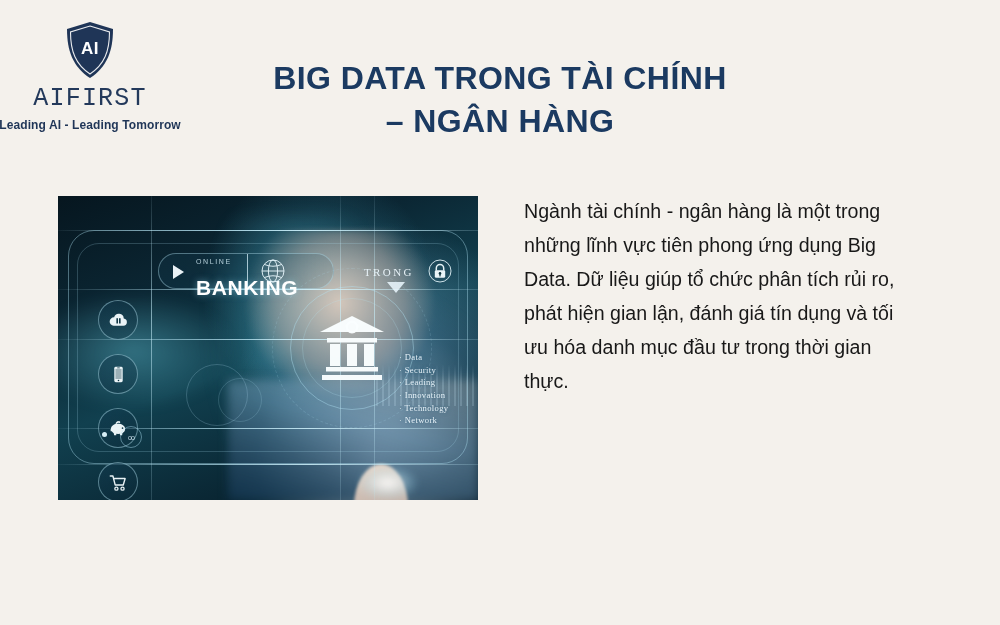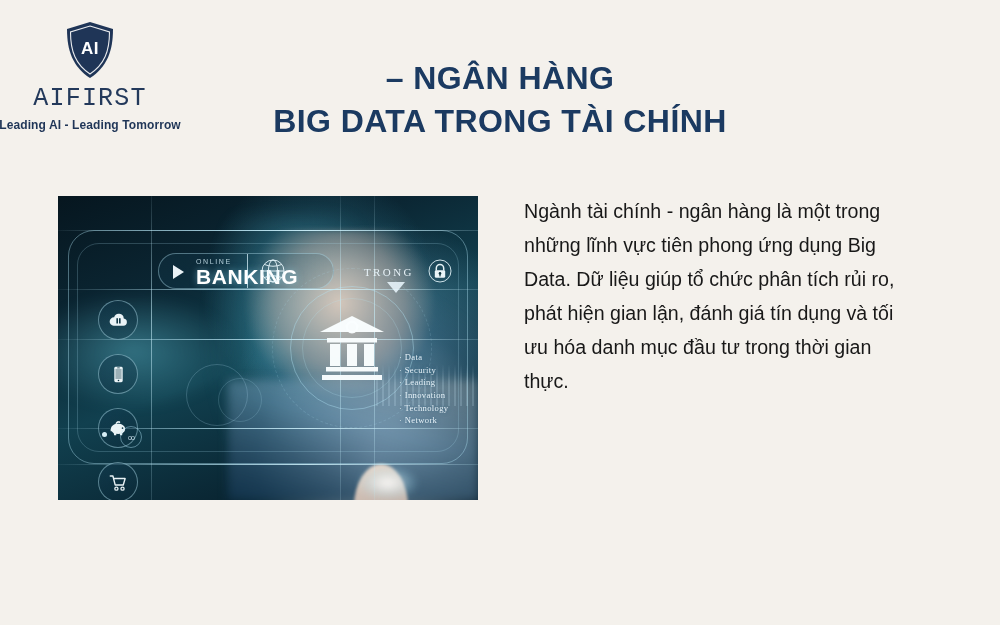--- a/index.html
+++ b/index.html
@@ -158,21 +158,21 @@
     border-left: 11px solid rgba(245,252,255,0.95);
     border-top: 7px solid transparent;
     border-bottom: 7px solid transparent;
   }
   .banking-text { position: absolute; left: 37px; top: 4px; }
   .lbl-online {
     font-size: 7px; letter-spacing: 1.6px; color: rgba(215,240,250,0.80);
   }
   .lbl-banking {
     font-size: 21px; font-weight: bold; letter-spacing: 0.6px;
-    color: #ffffff; line-height: 1.0; margin-top: 1px;
+    color: #ffffff; line-height: 1.0; margin-top: 12px;
     text-shadow: 0 0 7px rgba(150,220,245,0.55);
     text-align: right;
   }
   .pill-divider {
     position: absolute; left: 189px; top: 58px; width: 1px; height: 34px;
     background: rgba(215,240,250,0.75);
   }
 
   
   .globe {
@@ -297,22 +297,22 @@
       <path d="M25 1 L48 8 C48 30 42 46 25 57 C8 46 2 30 2 8 Z" fill="#1f3557"></path>
       <path d="M25 5 L44.5 11 C44.5 30 39.5 43.5 25 53 C10.5 43.5 5.5 30 5.5 11 Z" fill="none" stroke="#ffffff" stroke-width="1.1" opacity="0.9"></path>
       <text x="25" y="33" font-family="Liberation Sans, sans-serif" font-size="17" font-weight="bold" fill="#ffffff" text-anchor="middle" letter-spacing="0.5">AI</text>
     </svg>
   </div>
   <div class="logo-wordmark">AIFIRST</div>
   <div class="logo-tagline">Leading AI - Leading Tomorrow</div>
 </div>
 
 <h1 class="page-title">
+  <span class="title-line">BIG DATA TRONG TÀI CHÍNH</span>
   <span class="title-line">– NGÂN HÀNG</span>
-  <span class="title-line">BIG DATA TRONG TÀI CHÍNH</span>
 </h1>
 
 <div class="photo">
   <div class="photo-inner">
     <div class="bg-base"></div>
     <div class="glow-left"></div>
     <div class="glow-mid"></div>
     <div class="hand"></div>
     <div class="hand-lower"></div>
     <div class="finger-tip"></div>

